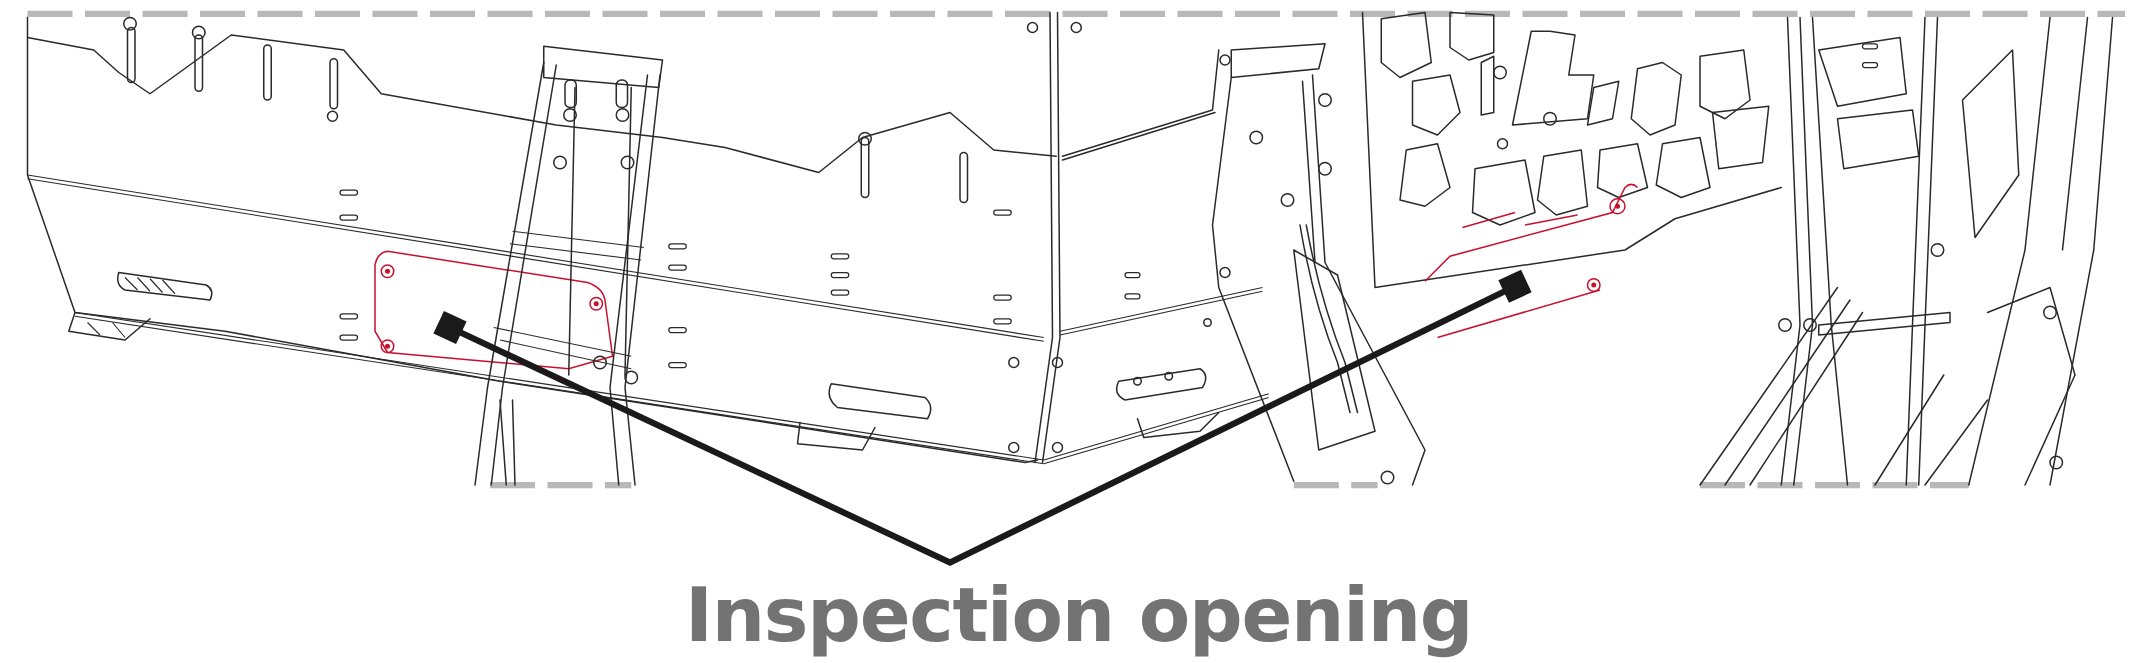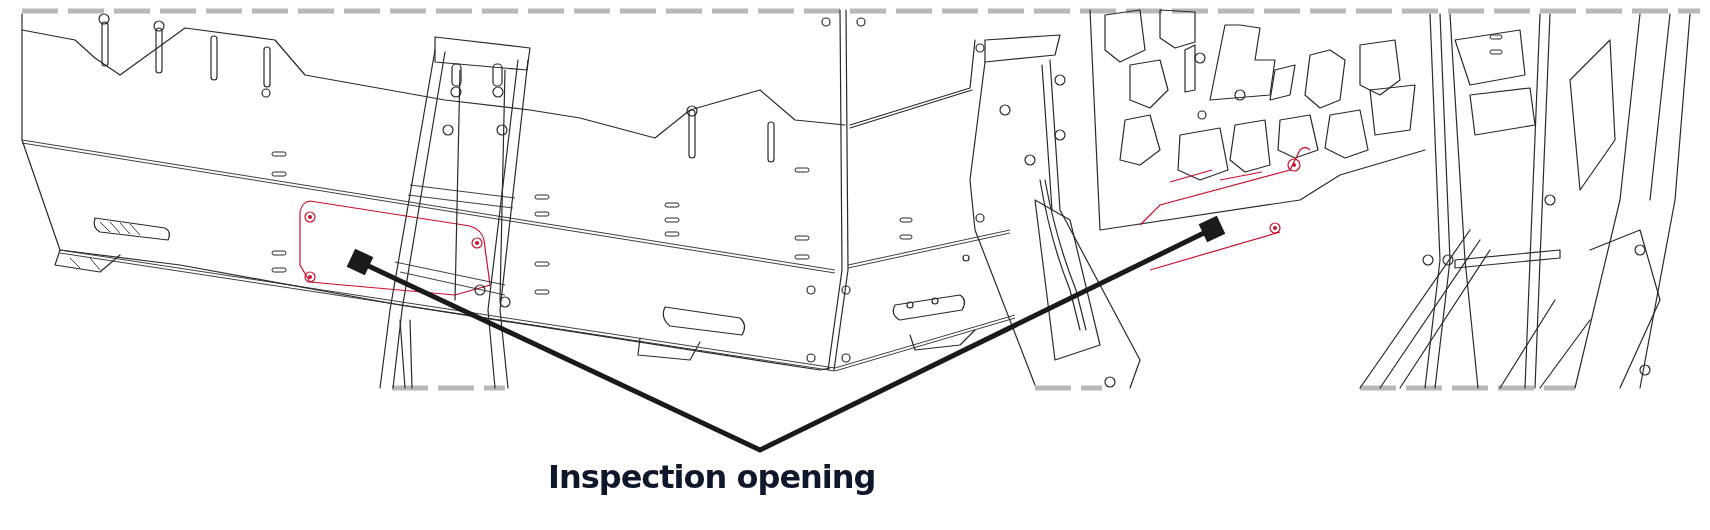--- a/index.html
+++ b/index.html
@@ -9,21 +9,21 @@
   .ln2 { fill: none; stroke: #2a2a2a; stroke-width: 0.9; }
   .red { fill: none; stroke: #c8102e; stroke-width: 1.2; }
   .redfill { fill: #c8102e; }
   .dash { fill: none; stroke: #b8b8b8; stroke-width: 5; stroke-dasharray: 36 10; }
   .leader { fill: none; stroke: #1a1a1a; stroke-width: 5; stroke-linecap: butt; }
   .sq { fill: #1a1a1a; }
   .slot { fill: none; stroke: #2a2a2a; stroke-width: 1; }
   #callout-label {
     position: absolute; left: 548px; top: 458px;
     font-family: "DejaVu Sans", sans-serif; font-weight: bold;
-    font-size: 32px; color: #0f172a; letter-spacing: -1px;
+    font-size: 60px; color: #737373; letter-spacing: -1px;
     white-space: nowrap;
   }
 </style>
 </head>
 <body>
 
 <svg id="drawing" viewBox="0 0 1710 530" xmlns="http://www.w3.org/2000/svg">
 
   <g>
     <line class="dash" x1="22" y1="11" x2="1700" y2="11"></line>

